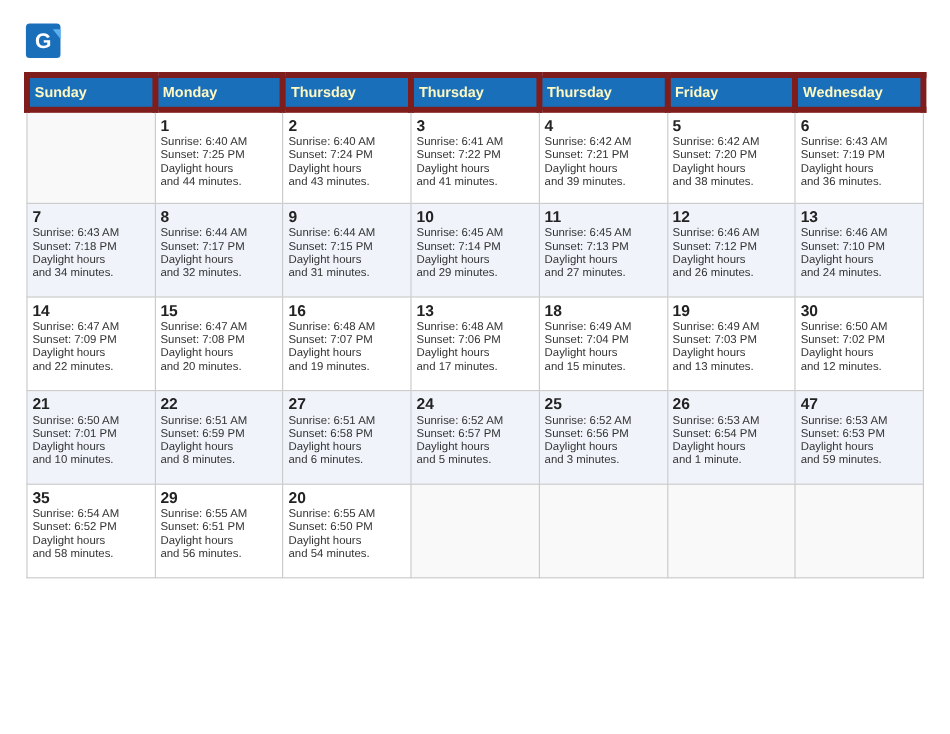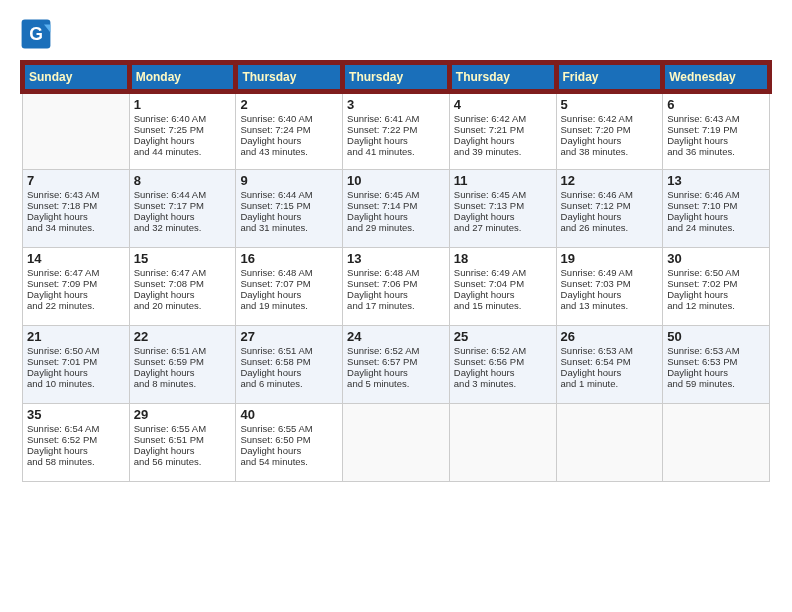--- a/index.html
+++ b/index.html
@@ -151,26 +151,26 @@
           <td><span class="day-num">19</span>Sunrise: 6:49 AM<br>Sunset: 7:03 PM<br>Daylight hours<br>and 13 minutes.</td>
           <td><span class="day-num">30</span>Sunrise: 6:50 AM<br>Sunset: 7:02 PM<br>Daylight hours<br>and 12 minutes.</td>
         </tr>
         <tr>
           <td><span class="day-num">21</span>Sunrise: 6:50 AM<br>Sunset: 7:01 PM<br>Daylight hours<br>and 10 minutes.</td>
           <td><span class="day-num">22</span>Sunrise: 6:51 AM<br>Sunset: 6:59 PM<br>Daylight hours<br>and 8 minutes.</td>
           <td><span class="day-num">27</span>Sunrise: 6:51 AM<br>Sunset: 6:58 PM<br>Daylight hours<br>and 6 minutes.</td>
           <td><span class="day-num">24</span>Sunrise: 6:52 AM<br>Sunset: 6:57 PM<br>Daylight hours<br>and 5 minutes.</td>
           <td><span class="day-num">25</span>Sunrise: 6:52 AM<br>Sunset: 6:56 PM<br>Daylight hours<br>and 3 minutes.</td>
           <td><span class="day-num">26</span>Sunrise: 6:53 AM<br>Sunset: 6:54 PM<br>Daylight hours<br>and 1 minute.</td>
-          <td><span class="day-num">50</span>Sunrise: 6:53 AM<br>Sunset: 6:53 PM<br>Daylight hours<br>and 59 minutes.</td>
+          <td><span class="day-num">47</span>Sunrise: 6:53 AM<br>Sunset: 6:53 PM<br>Daylight hours<br>and 59 minutes.</td>
         </tr>
         <tr>
           <td><span class="day-num">35</span>Sunrise: 6:54 AM<br>Sunset: 6:52 PM<br>Daylight hours<br>and 58 minutes.</td>
           <td><span class="day-num">29</span>Sunrise: 6:55 AM<br>Sunset: 6:51 PM<br>Daylight hours<br>and 56 minutes.</td>
-          <td><span class="day-num">40</span>Sunrise: 6:55 AM<br>Sunset: 6:50 PM<br>Daylight hours<br>and 54 minutes.</td>
+          <td><span class="day-num">20</span>Sunrise: 6:55 AM<br>Sunset: 6:50 PM<br>Daylight hours<br>and 54 minutes.</td>
           <td class="empty-cell"></td>
           <td class="empty-cell"></td>
           <td class="empty-cell"></td>
           <td class="empty-cell"></td>
         </tr>
       </tbody>
   </table>
 </div>
 
 </body></html>

